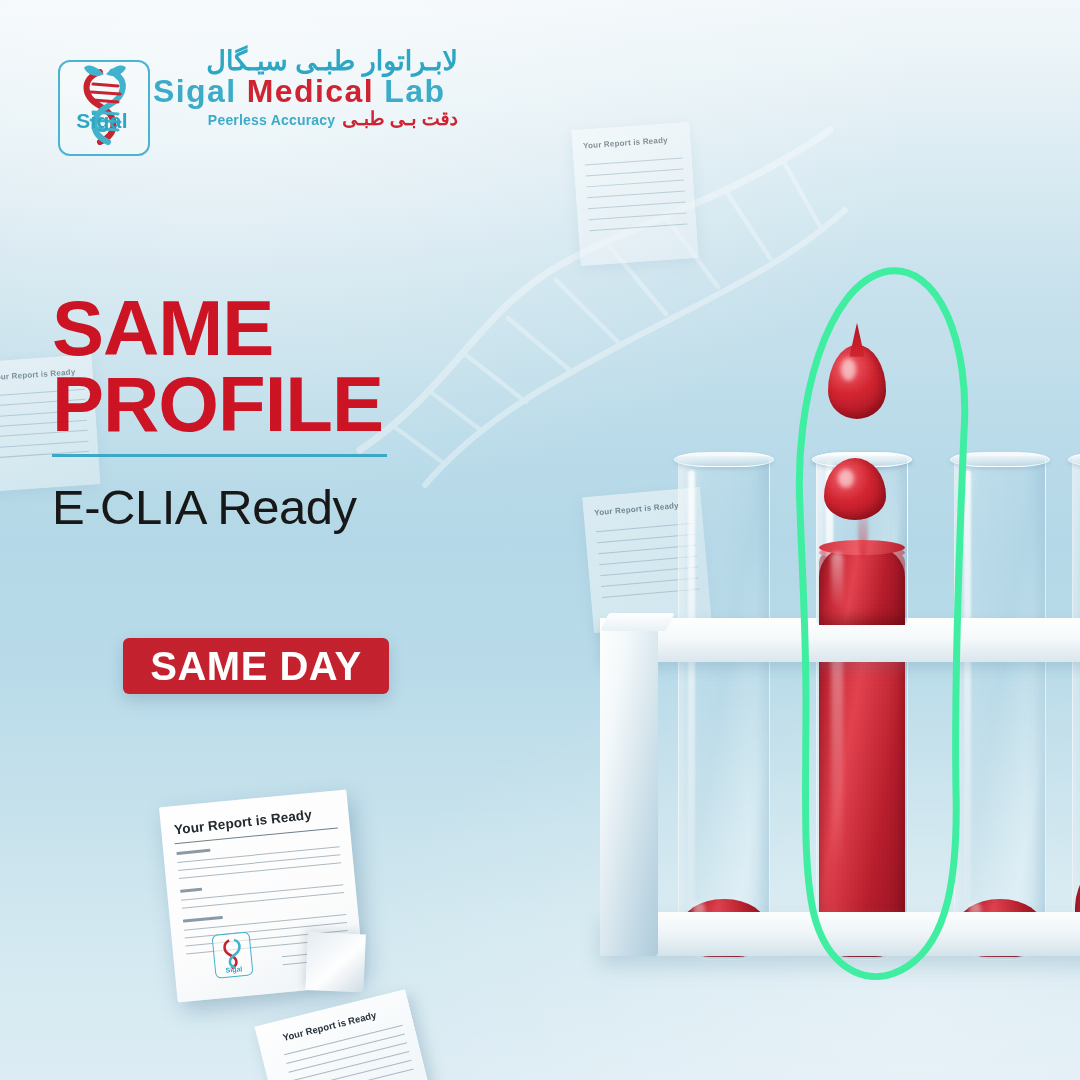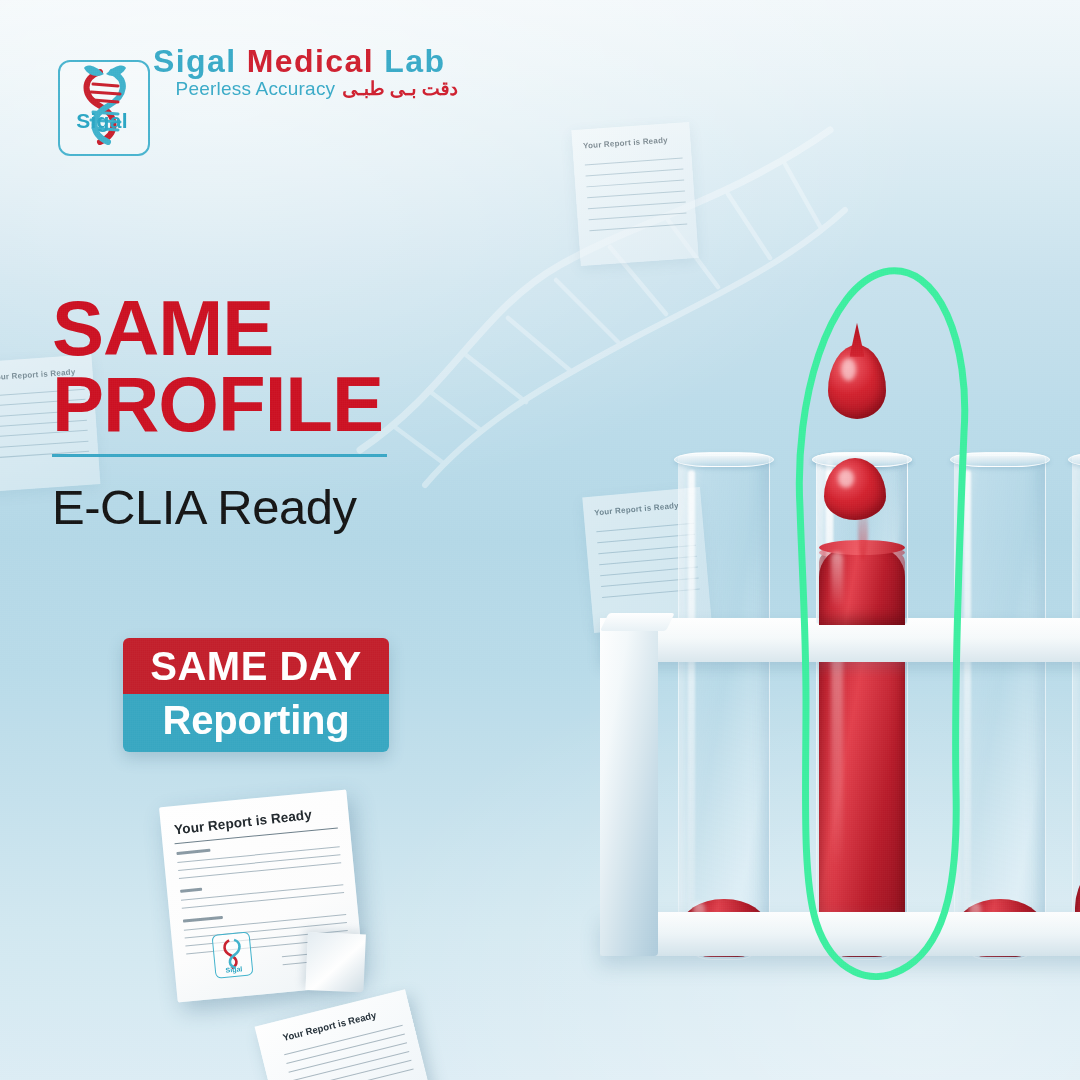--- a/index.html
+++ b/index.html
@@ -59,21 +59,21 @@
   }
   .en-mid{
     font-size:32px;font-weight:bold;letter-spacing:1.4px;line-height:30px;
     color:#3aabc8;white-space:nowrap;
   }
   .en-mid .red{color:#cf2030;}
   .tagline{
     display:flex;justify-content:flex-end;align-items:baseline;gap:7px;
     line-height:26px;white-space:nowrap;
   }
-  .tagline .en{font-size:19px;font-weight:normal;color:#3aabc8;letter-spacing:.2px;}
+  .tagline .en{font-size:14px;font-weight:bold;color:#3aabc8;letter-spacing:.2px;}
   .tagline .fa{font-size:19px;font-weight:bold;color:#cf2030;direction:rtl;}
   .sigal-txt{
     position:absolute;left:0;top:63px;width:88px;text-align:center;
     font-size:21px;font-weight:bold;color:#2aa6c4;letter-spacing:.3px;
   }
 
   
   .headline{position:absolute;left:52px;top:290px;width:470px;}
   .h-l1,.h-l2{
     font-size:78px;line-height:76px;font-weight:bold;color:#cc1122;
@@ -392,20 +392,23 @@
             <line x1="33" y1="66" x2="58" y2="68"></line>
           </g>
           <path d="M44 12 C 34 2, 26 2, 24 6 C 28 14, 38 16, 44 12Z" fill="#3fb2cc" stroke="none"></path>
           <path d="M46 12 C 56 2, 64 2, 66 6 C 62 14, 52 16, 46 12Z" fill="#3fb2cc" stroke="none"></path>
         </g>
       </svg>
     </div>
     <div class="sigal-txt">Sigal</div>
 
     <div class="logo-word">
+      <div class="fa-top">
+        <span>لابـراتوار طبـی سیـگال</span>
+      </div>
       <div class="en-mid">
         <span>Sigal</span>
         <span class="red">Medical</span>
         <span>Lab</span>
       </div>
       <div class="tagline">
         <span class="en">Peerless Accuracy</span>
         <span class="fa">دقت بـی طبـی</span>
       </div>
     </div>
@@ -413,21 +416,20 @@
 
   <div class="headline">
     <div class="h-l1">SAME</div>
     <div class="h-l2">PROFILE</div>
     <div class="rule"></div>
     <div class="h-sub">E-CLIA Ready</div>
   </div>
 
   <div class="badge">
     <div class="top">SAME DAY</div>
-    <div class="bot">Reporting</div>
   </div>
 
   <div class="fg-report">
     <div class="paper"></div>
     <div class="title">Your Report is Ready</div>
     <div class="hr" style="top:37px;"></div>
     <div class="lbl" style="left:13px;top:46px;width:34px;"></div>
     <div class="row" style="left:13px;right:12px;top:56px;"></div>
     <div class="row" style="left:13px;right:12px;top:64px;"></div>
     <div class="row" style="left:13px;right:12px;top:72px;"></div>

